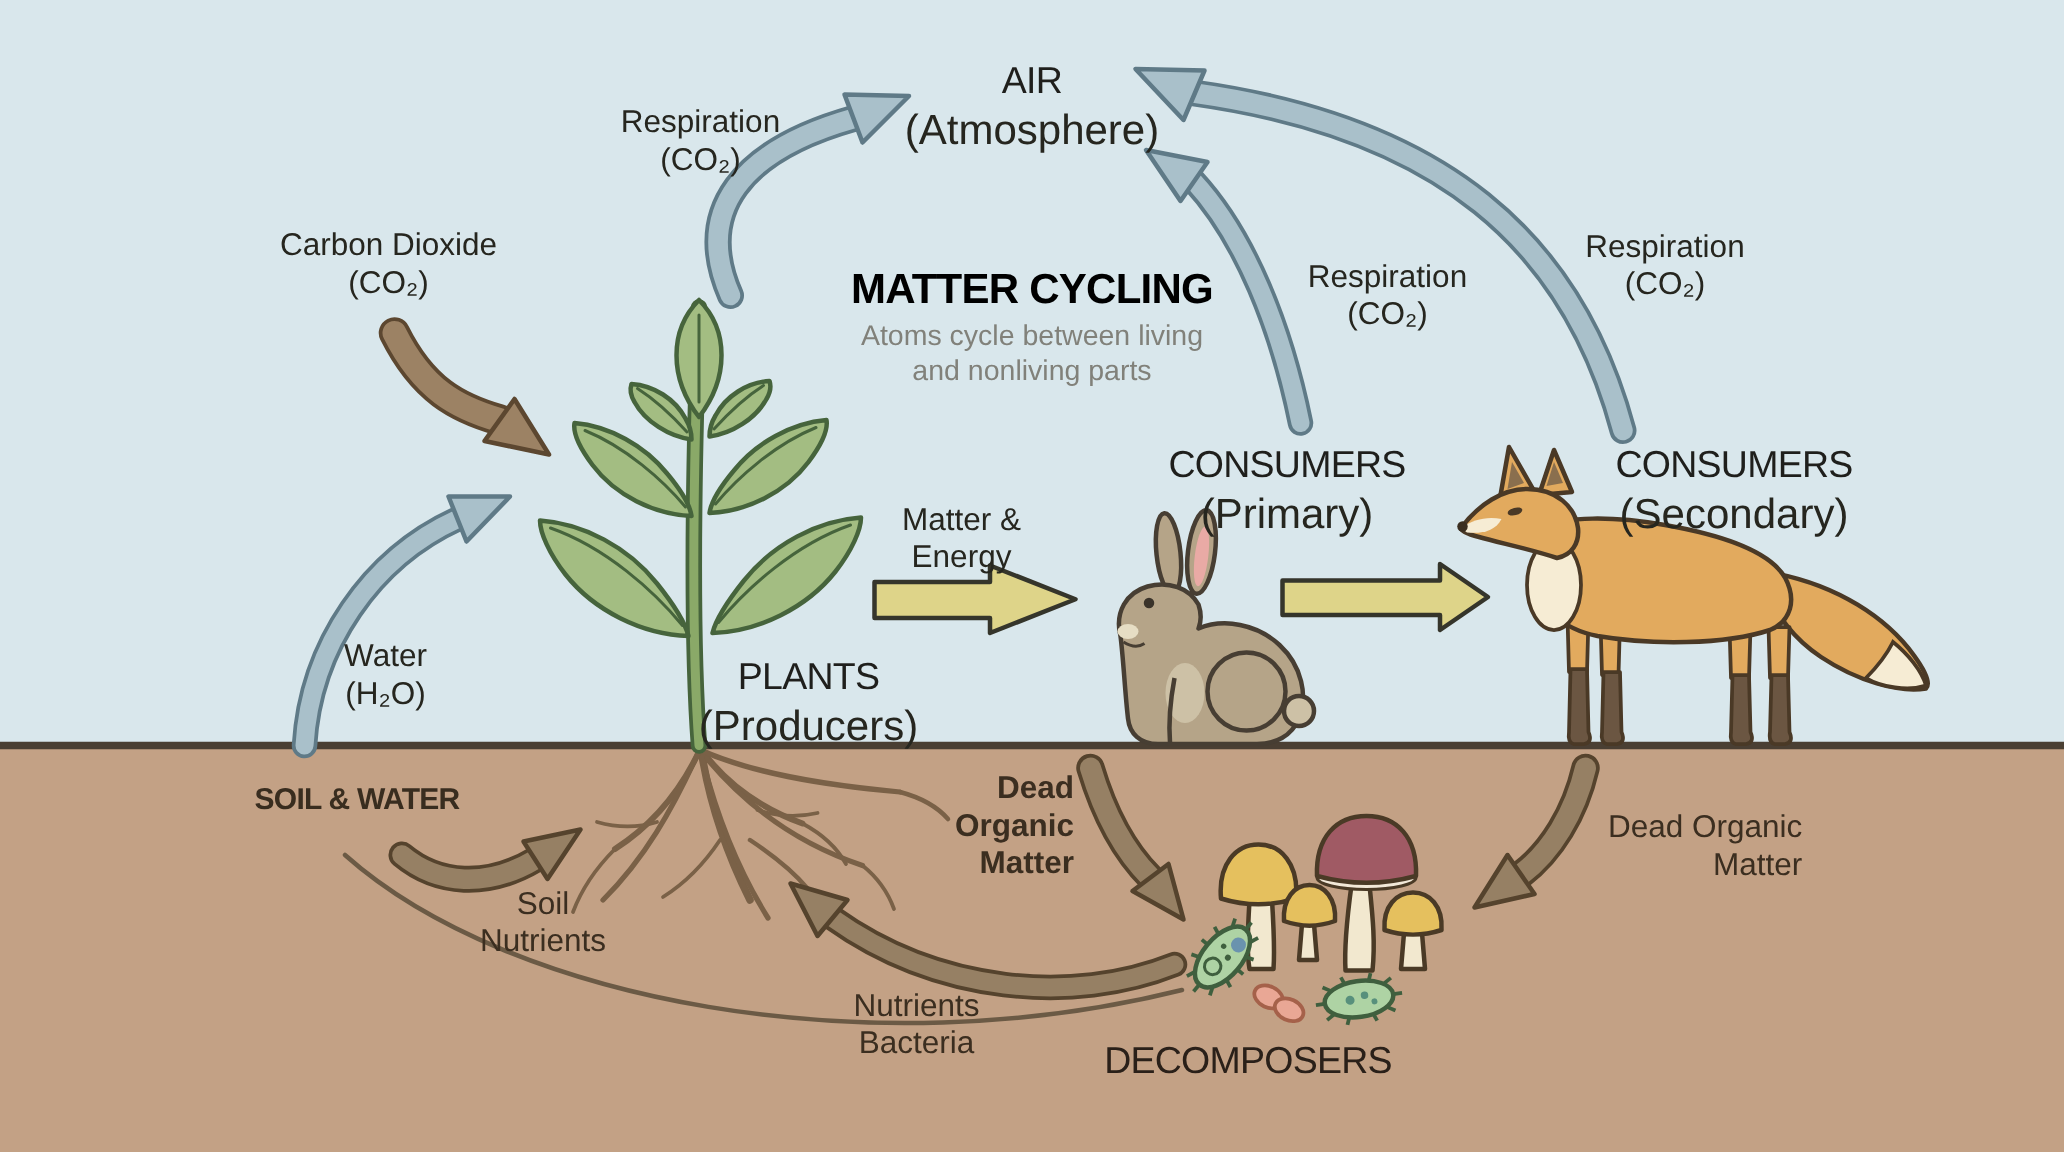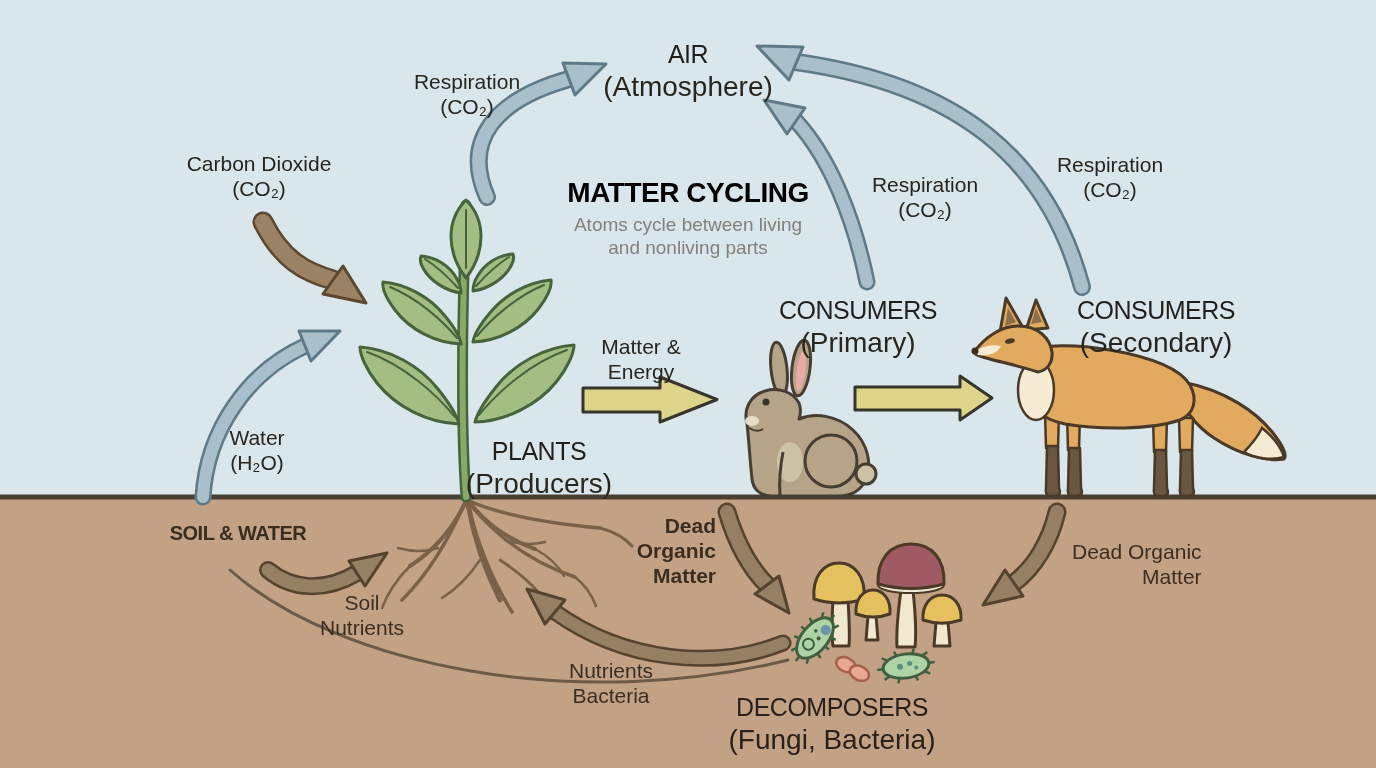--- a/index.html
+++ b/index.html
@@ -318,15 +318,14 @@
     <div>Matter</div>
   </div>
 
   <div class="lbl on-soil" style="left:611px;top:659px">
     <div>Nutrients</div>
     <div>Bacteria</div>
   </div>
 
   <div class="lbl dec" style="left:832px;top:693px">
     <div class="nname">DECOMPOSERS</div>
-    <div class="ndetail">(Fungi, Bacteria)</div>
   </div>
 </div>
 
 </body></html>

